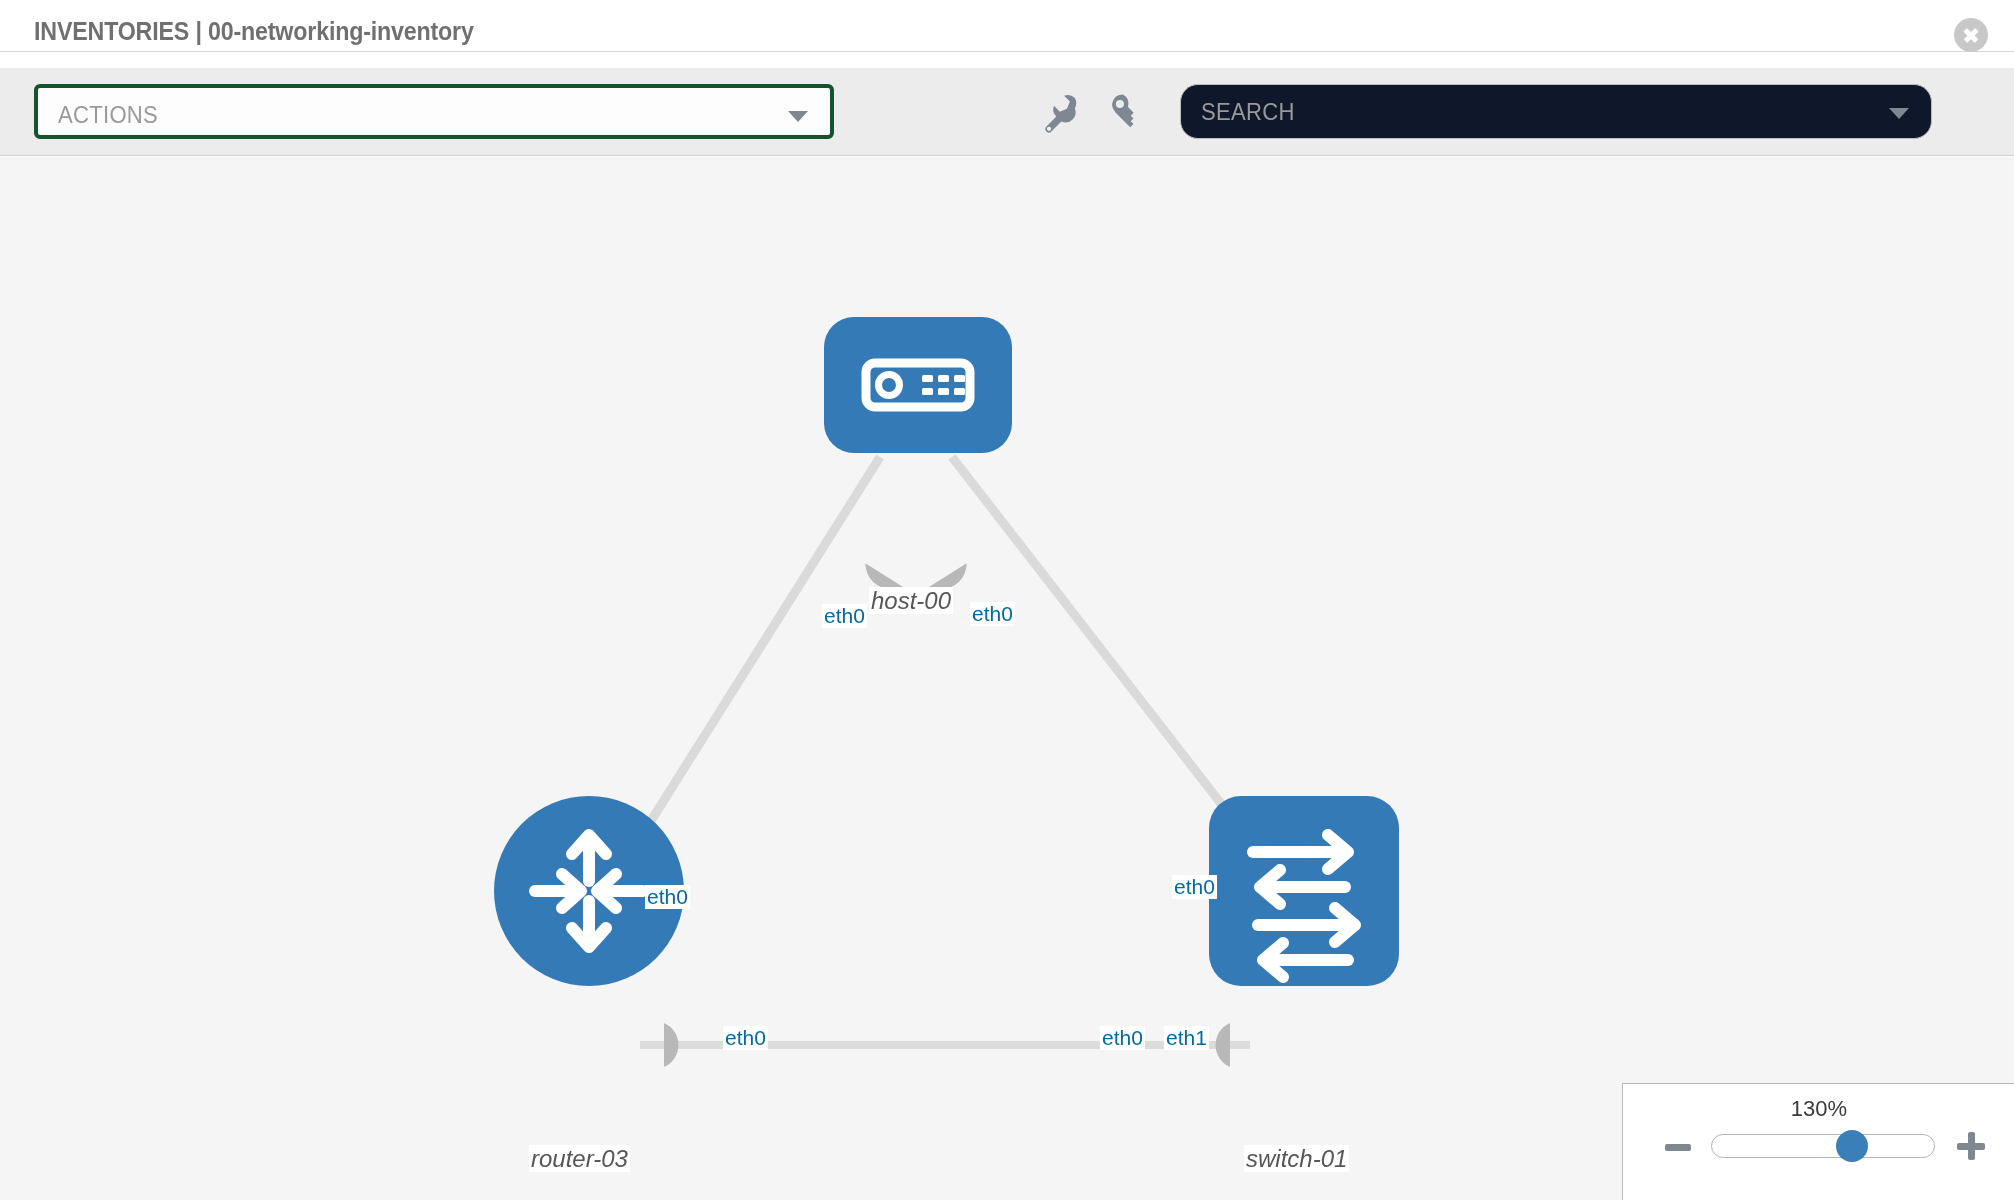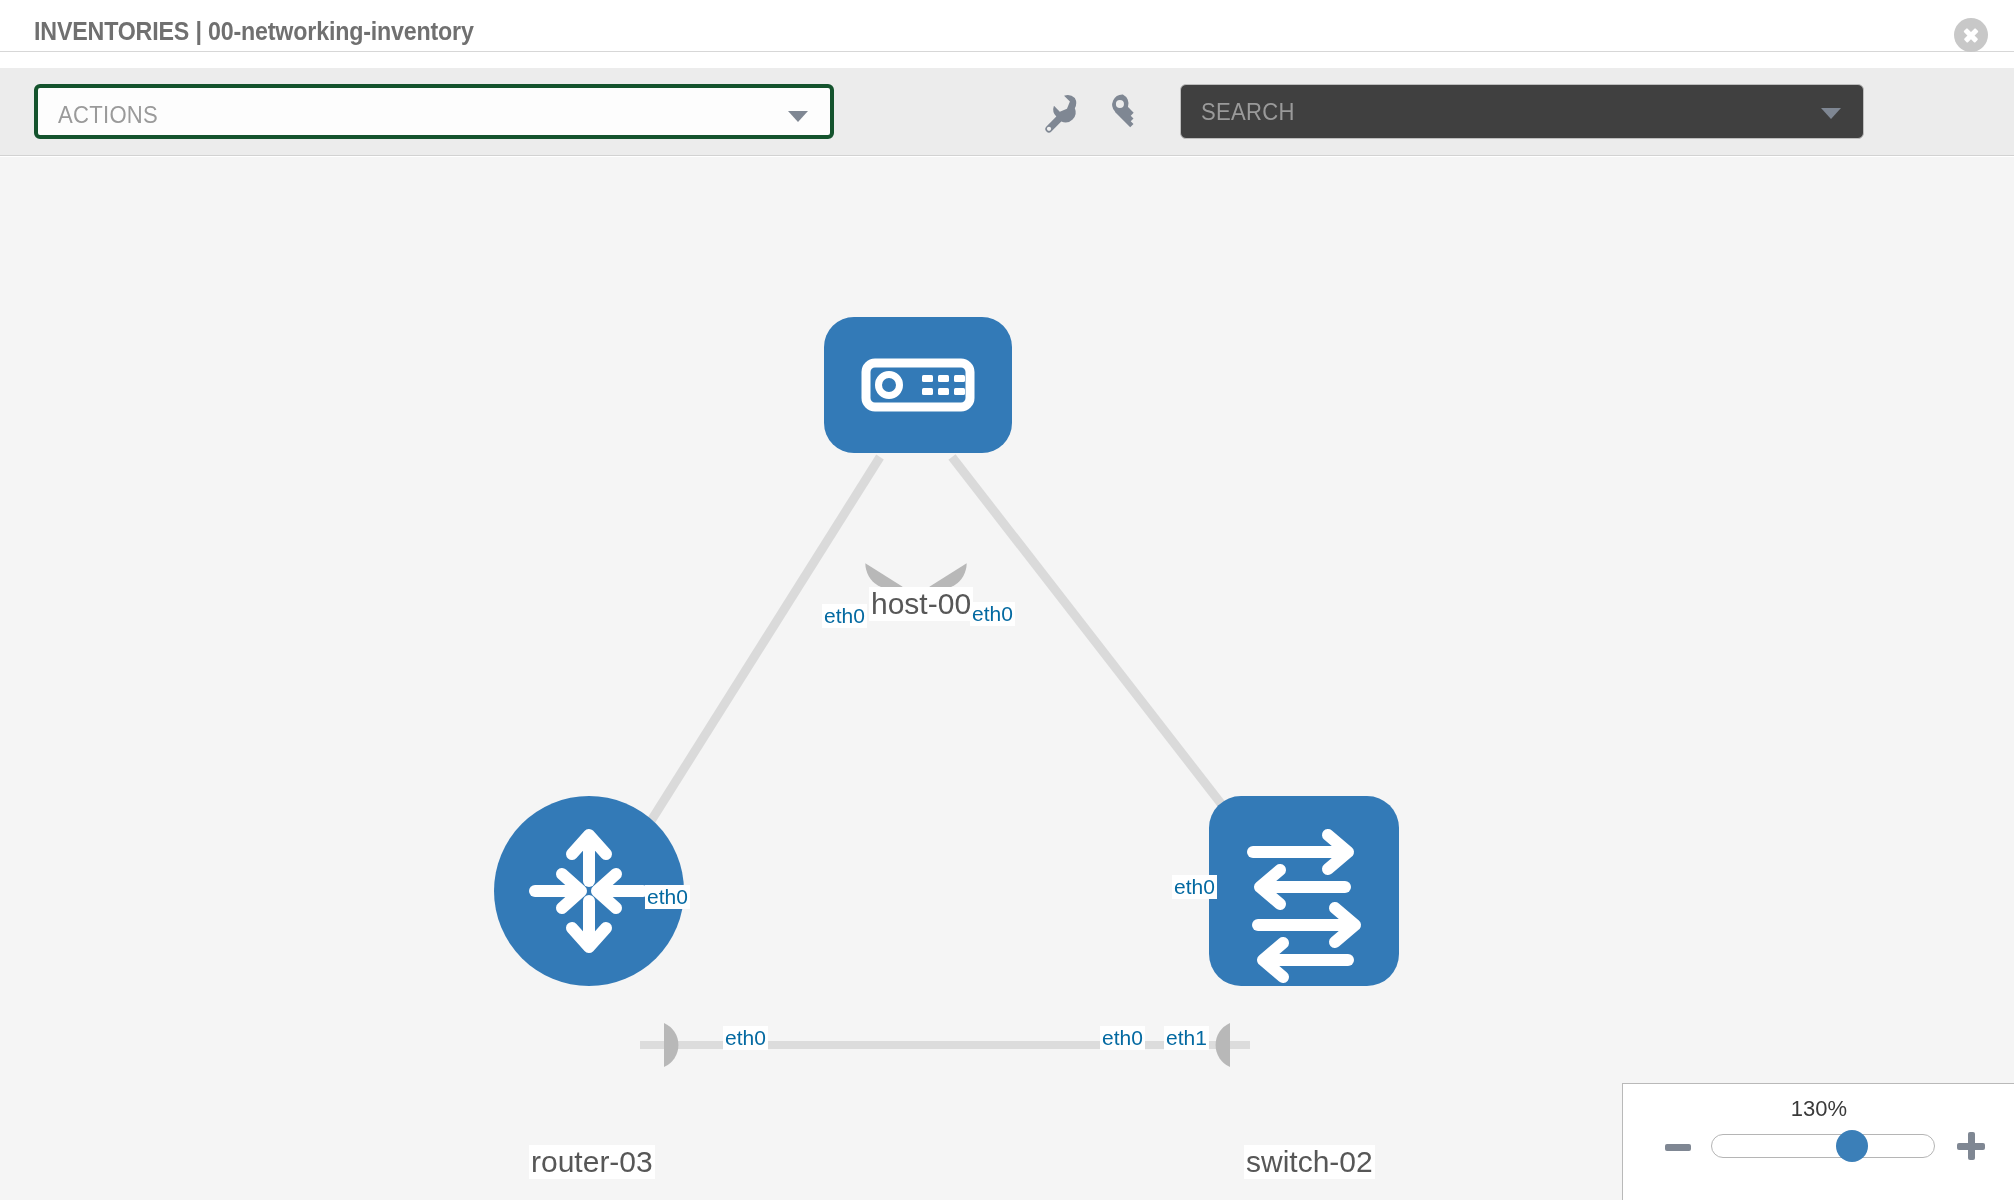--- a/index.html
+++ b/index.html
@@ -111,25 +111,25 @@
     cursor: pointer;
   }
   .tool-icon svg { display: block; }
   .icon-wrench { left: 1038px; }
   .icon-key    { left: 1106px; }
 
   .search-select {
     position: absolute;
     left: 1180px;
     top: 16px;
-    width: 684px;
+    width: 752px;
     height: 55px;
-    background: #404040;
+    background: #0f172a;
     border: 1px solid #bdbdbd;
-    border-radius: 6px;
+    border-radius: 18px;
     box-sizing: border-box;
     cursor: text;
   }
   .search-select .sel-text {
     position: absolute;
     left: 20px;
     top: 13px;
     font-size: 24px;
     color: #9a9a9a;
     letter-spacing: 0.3px;
@@ -155,21 +155,21 @@
 
   
   .lbl {
     position: absolute;
     background: #ffffff;
     color: #555555;
     white-space: nowrap;
     line-height: 1.05;
     padding: 1px 2px;
   }
-  .lbl-node { font-size: 30px; color: #575757; }
+  .lbl-node { font-size: 24px; color: #575757; font-style: italic; }
   .lbl-if   { font-size: 21px; color: #0369a1; }
 
   
   .zoom-panel {
     position: absolute;
     left: 1622px;
     top: 1083px;
     width: 440px;
     height: 117px;
     background: #ffffff;
@@ -352,21 +352,21 @@
   <div class="lbl lbl-if" style="left:970px;  top:445px;">eth0</div>
 
   <div class="lbl lbl-if" style="left:645px;  top:728px;">eth0</div>
   <div class="lbl lbl-if" style="left:1172px; top:718px;">eth0</div>
 
   <div class="lbl lbl-if" style="left:723px;  top:869px;">eth0</div>
   <div class="lbl lbl-if" style="left:1100px; top:869px;">eth0</div>
   <div class="lbl lbl-if" style="left:1122px; top:869px;margin-left:42px;">eth1</div>
 
   <div class="lbl lbl-node" style="left:529px;  top:988px;">router-03</div>
-  <div class="lbl lbl-node" style="left:1244px; top:988px;">switch-02</div>
+  <div class="lbl lbl-node" style="left:1244px; top:988px;">switch-01</div>
 </div>
 
 <div class="zoom-panel">
   <div class="zoom-level">130%</div>
   <div class="zoom-minus"></div>
   <div class="zoom-track"></div>
   <div class="zoom-handle"></div>
   <div class="zoom-plus"></div>
 </div>
 

